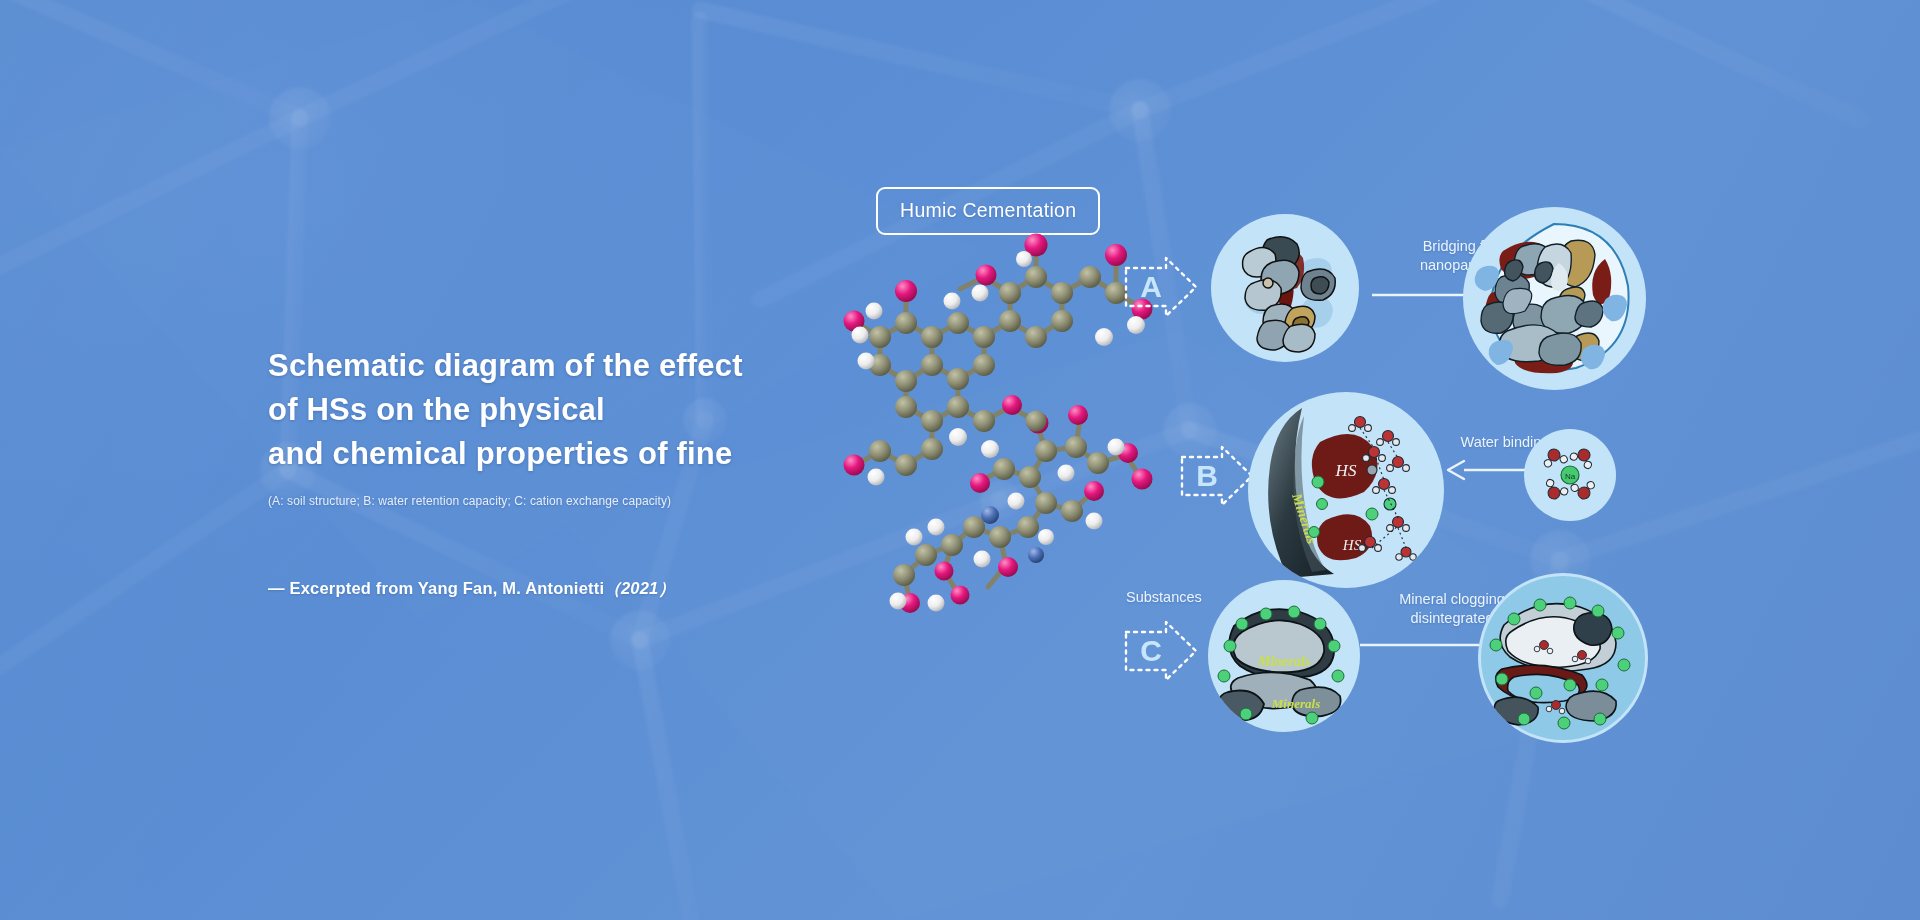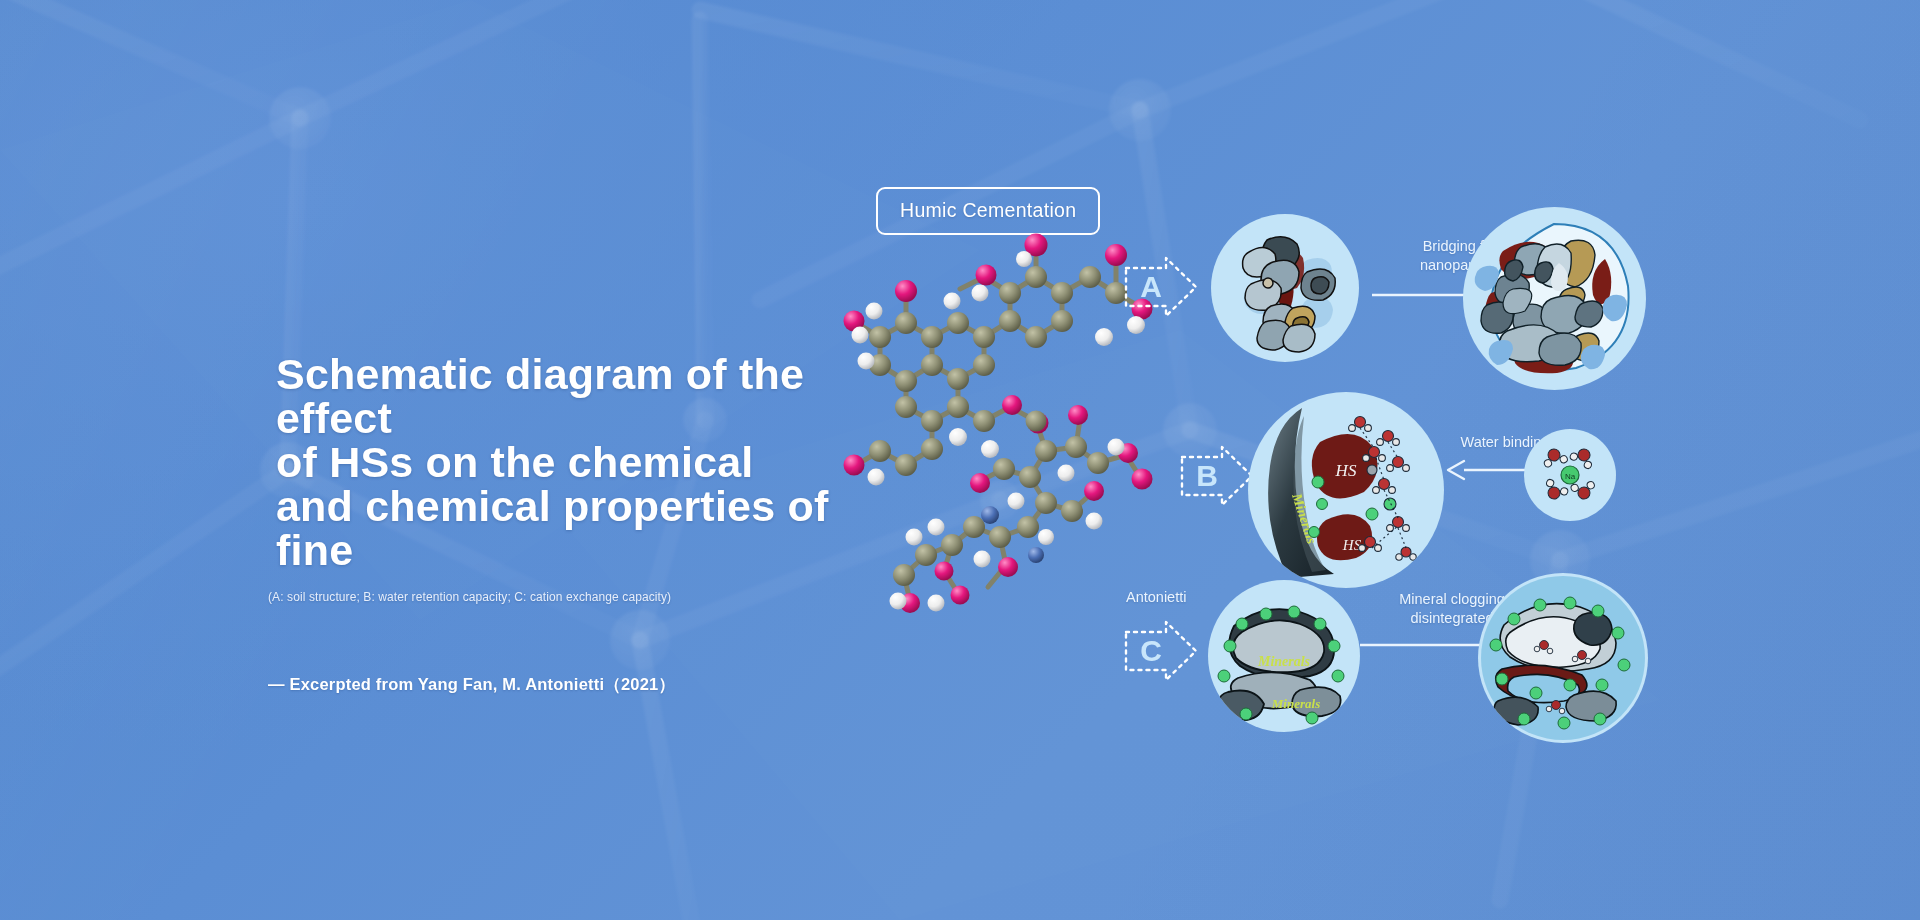--- a/index.html
+++ b/index.html
@@ -38,46 +38,46 @@
 
   
   .text-block {
     position: absolute;
     left: 268px;
     top: 344px;
     width: 640px;
   }
   .headline {
     color: #ffffff;
-    font-size: 43px;
+    font-size: 31px;
     font-weight: bold;
     line-height: 44px;
     letter-spacing: .2px;
-    margin: 8px;
+    margin: 0;
     text-shadow: 0 1px 3px rgba(25,55,110,.30);
   }
   .headline span { display: block; }
   .subline {
     margin: 14px 0 0 0;
     color: #e6eefb;
     font-size: 12px;
     line-height: 22px;
     font-weight: normal;
     letter-spacing: .1px;
     text-shadow: 0 1px 2px rgba(25,55,110,.25);
   }
   .credit {
     margin: 66px 0 0 0;
     color: #ffffff;
     font-size: 16.5px;
     font-weight: bold;
     letter-spacing: .2px;
     text-shadow: 0 1px 2px rgba(25,55,110,.25);
   }
-  .credit .yr { font-weight: bold; }
+  .credit .yr { font-weight: bold; font-style: italic; }
 
   
   .hs-pill {
     position: absolute;
     left: 876px;
     top: 187px;
     padding: 10px 22px 11px;
     border: 2px solid #ffffff;
     border-radius: 9px;
     color: #ffffff;
@@ -191,21 +191,21 @@
     <g opacity=".5" fill="#ffffff" fill-opacity=".028">
       <polygon points="0,150 470,0 980,250 420,620"></polygon>
       <polygon points="560,520 1180,330 1660,700 900,920"></polygon>
     </g>
   </svg>
   <div class="bg-sheen"></div>
 
   <div class="text-block">
     <h1 class="headline">
       <span>Schematic diagram of the effect</span>
-      <span>of HSs on the chemical</span>
+      <span>of HSs on the physical</span>
       <span>and chemical properties of fine</span>
     </h1>
     <p class="subline">(A: soil structure; B: water retention capacity; C: cation exchange capacity)</p>
     <p class="credit">
       <span>— Excerpted from Yang Fan, M. Antonietti</span><span class="yr">（2021）</span>
     </p>
   </div>
 
   <div class="hs-pill">Humic Cementation</div>
 
@@ -532,21 +532,21 @@
             <circle cx="0" cy="0" r="6" fill="#aa2b2b"></circle>
             <circle cx="-9" cy="5" r="3.6" fill="#efefef"></circle>
             <circle cx="7" cy="8" r="3.6" fill="#efefef"></circle>
           </g>
         <circle cx="46" cy="46" r="9" fill="#46c96f" stroke="#1c6b3a" stroke-width="1.2"></circle>
       </g>
       <text x="46" y="50" font-family="Liberation Sans, sans-serif" font-size="8" fill="#0f3c22" text-anchor="middle">Na</text>
     </svg>
   </div>
 
-  <div class="caption" style="left:1126px; top:588px; width:150px; text-align:left;">Antonietti</div>
+  <div class="caption" style="left:1126px; top:588px; width:150px; text-align:left;">Substances</div>
 
   <div class="step" style="left:1122px; top:618px;">
     <svg viewBox="0 0 78 66" width="78" height="66" aria-hidden="true">
       <path d="M4 14 H44 V4 L74 33 L44 62 V52 H4 Z" fill="none" stroke="#ffffff" stroke-width="2.4" stroke-dasharray="3 5" stroke-linejoin="round" stroke-linecap="round"></path>
     </svg>
     <span class="glyph">C</span>
   </div>
 
   <div class="panel" style="left:1208px; top:580px; width:152px; height:152px;">
     <svg class="panel-art" viewBox="0 0 152 152" aria-hidden="true">

